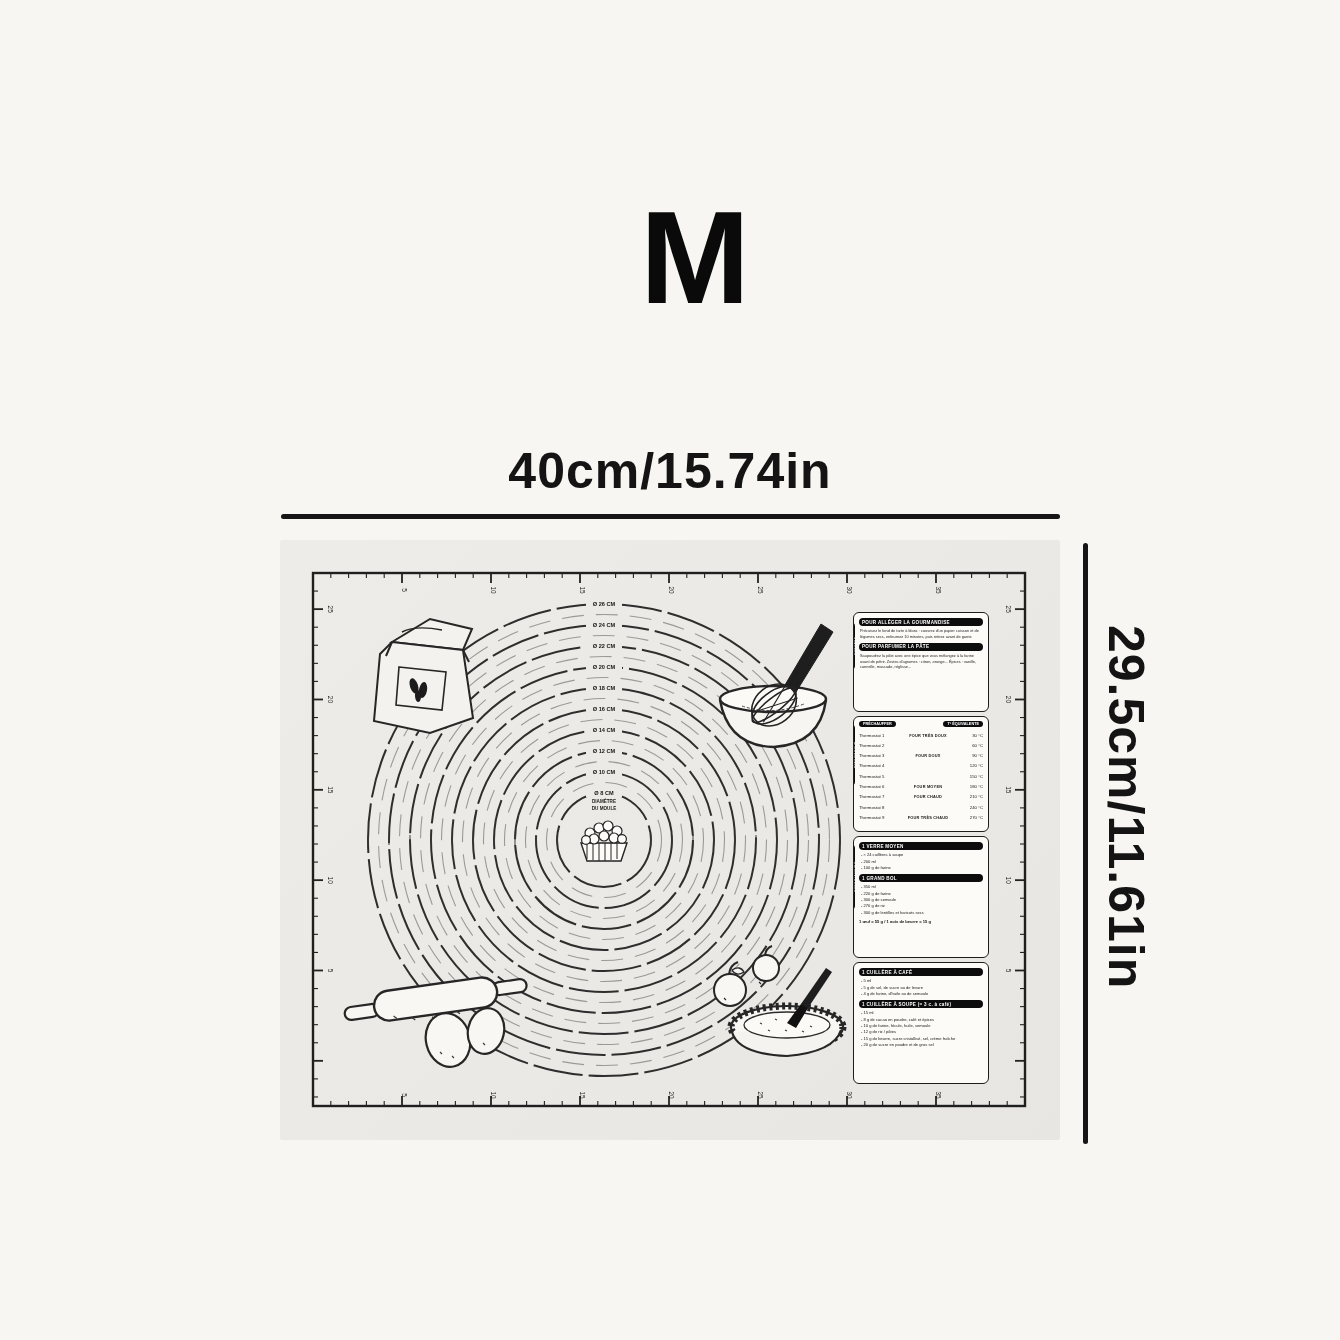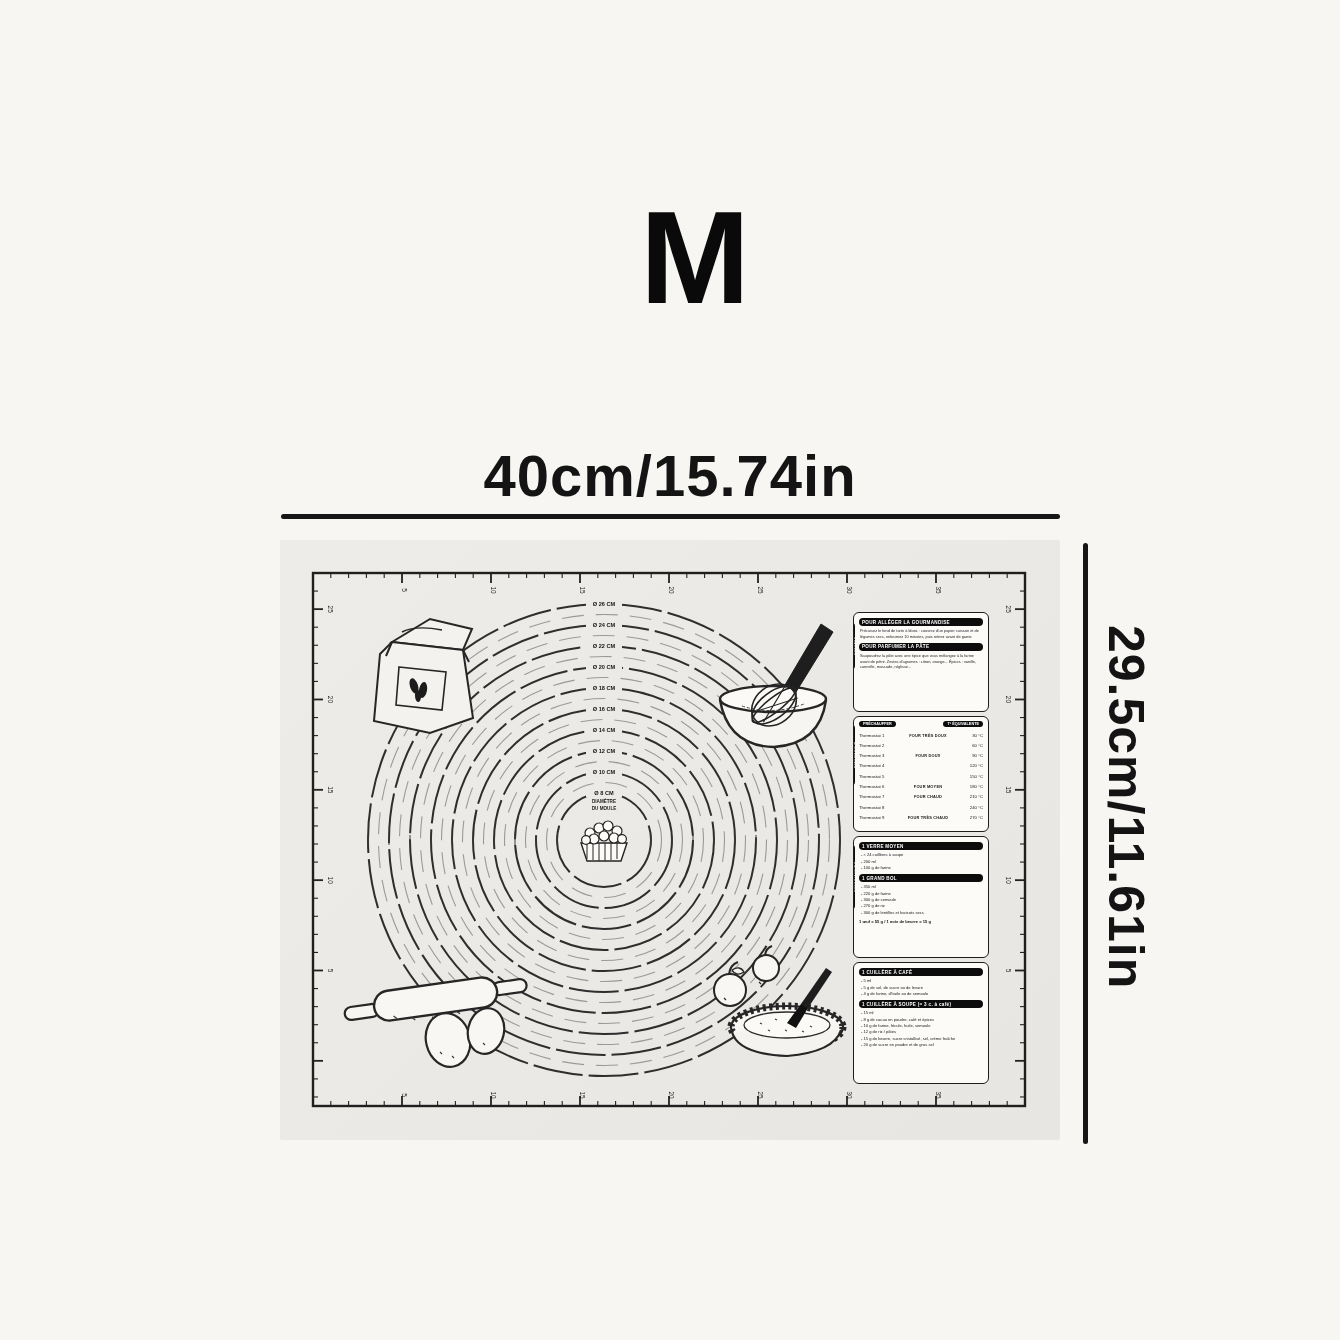--- a/index.html
+++ b/index.html
@@ -7,21 +7,21 @@
     width:1340px;height:1340px;position:relative;overflow:hidden;
     background:#f7f6f2;
     font-family:"Liberation Sans",sans-serif;color:#111;
   }
   .size-letter{
     position:absolute;left:595px;top:192px;width:200px;text-align:center;
     font-size:132px;font-weight:bold;line-height:1;color:#0a0a0a;
   }
   .width-label{
     position:absolute;left:280px;top:442px;width:780px;text-align:center;
-    font-size:58px;font-weight:bold;letter-spacing:1px;color:#141414;
+    font-size:50px;font-weight:bold;letter-spacing:1px;color:#141414;
   }
   .width-line{
     position:absolute;left:281px;top:514px;width:779px;height:5px;
     background:#161616;border-radius:3px;
   }
   .height-line{
     position:absolute;left:1083px;top:543px;width:5px;height:601px;
     background:#161616;border-radius:3px;
   }
   .height-label{

